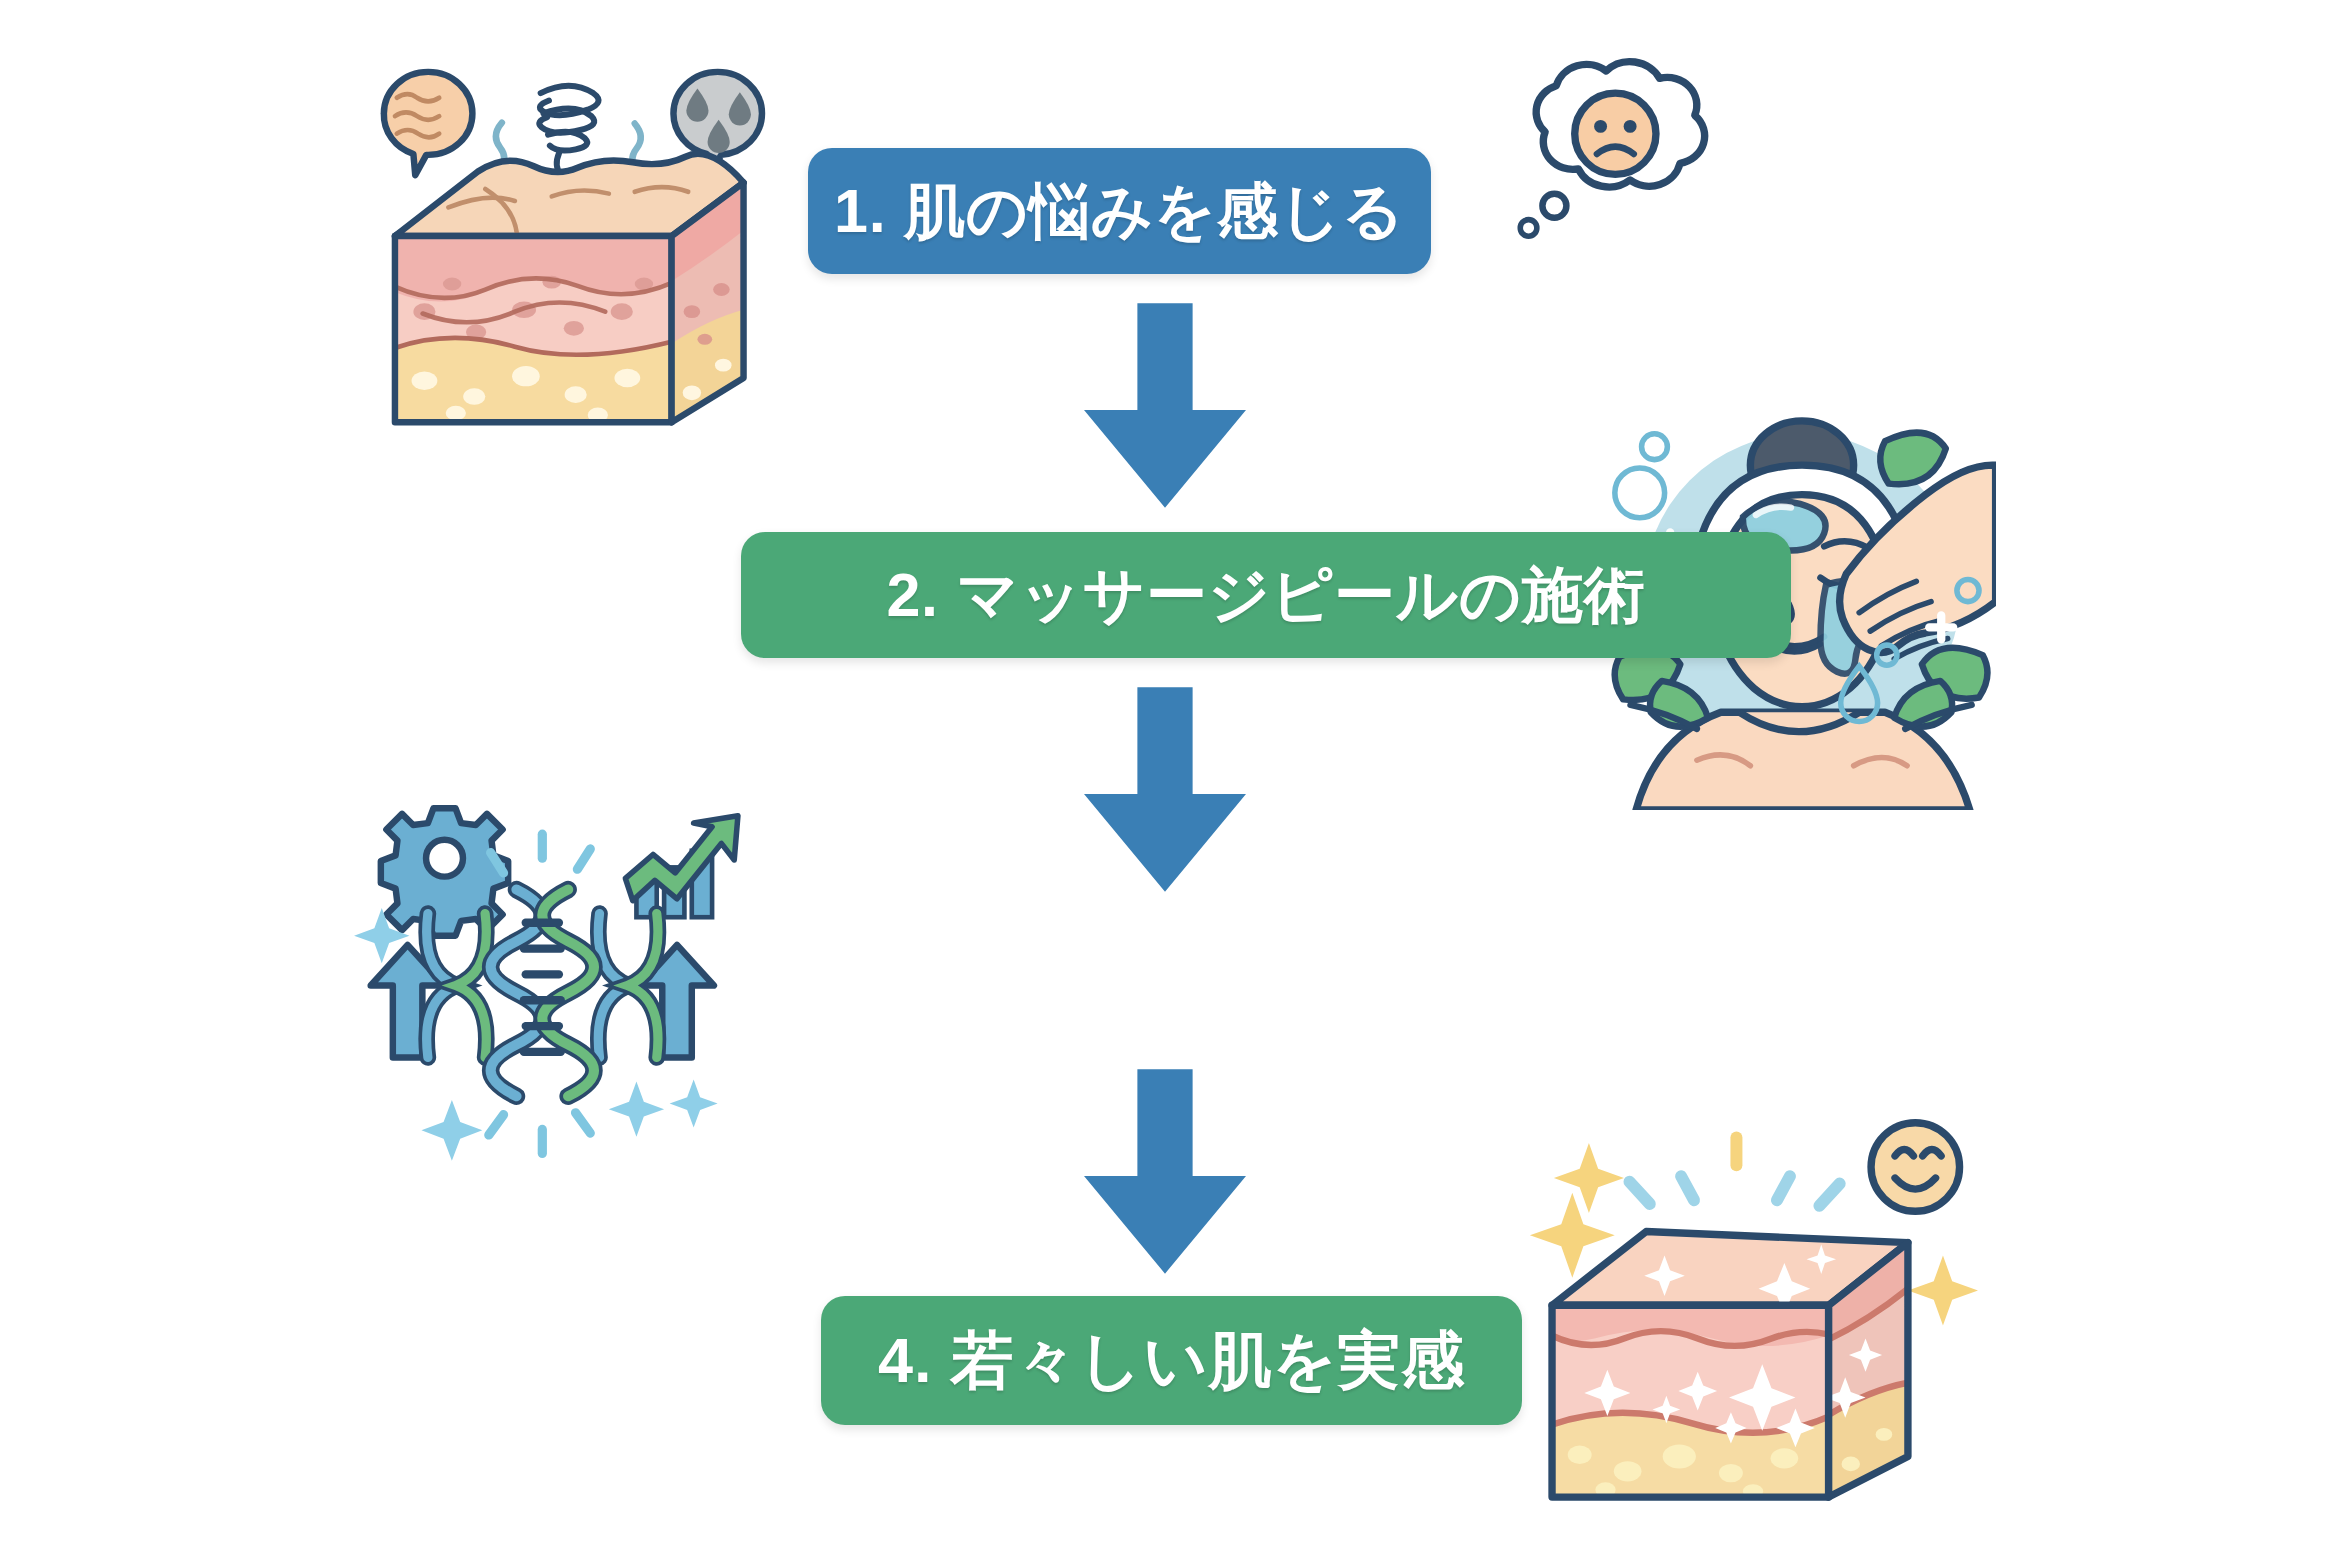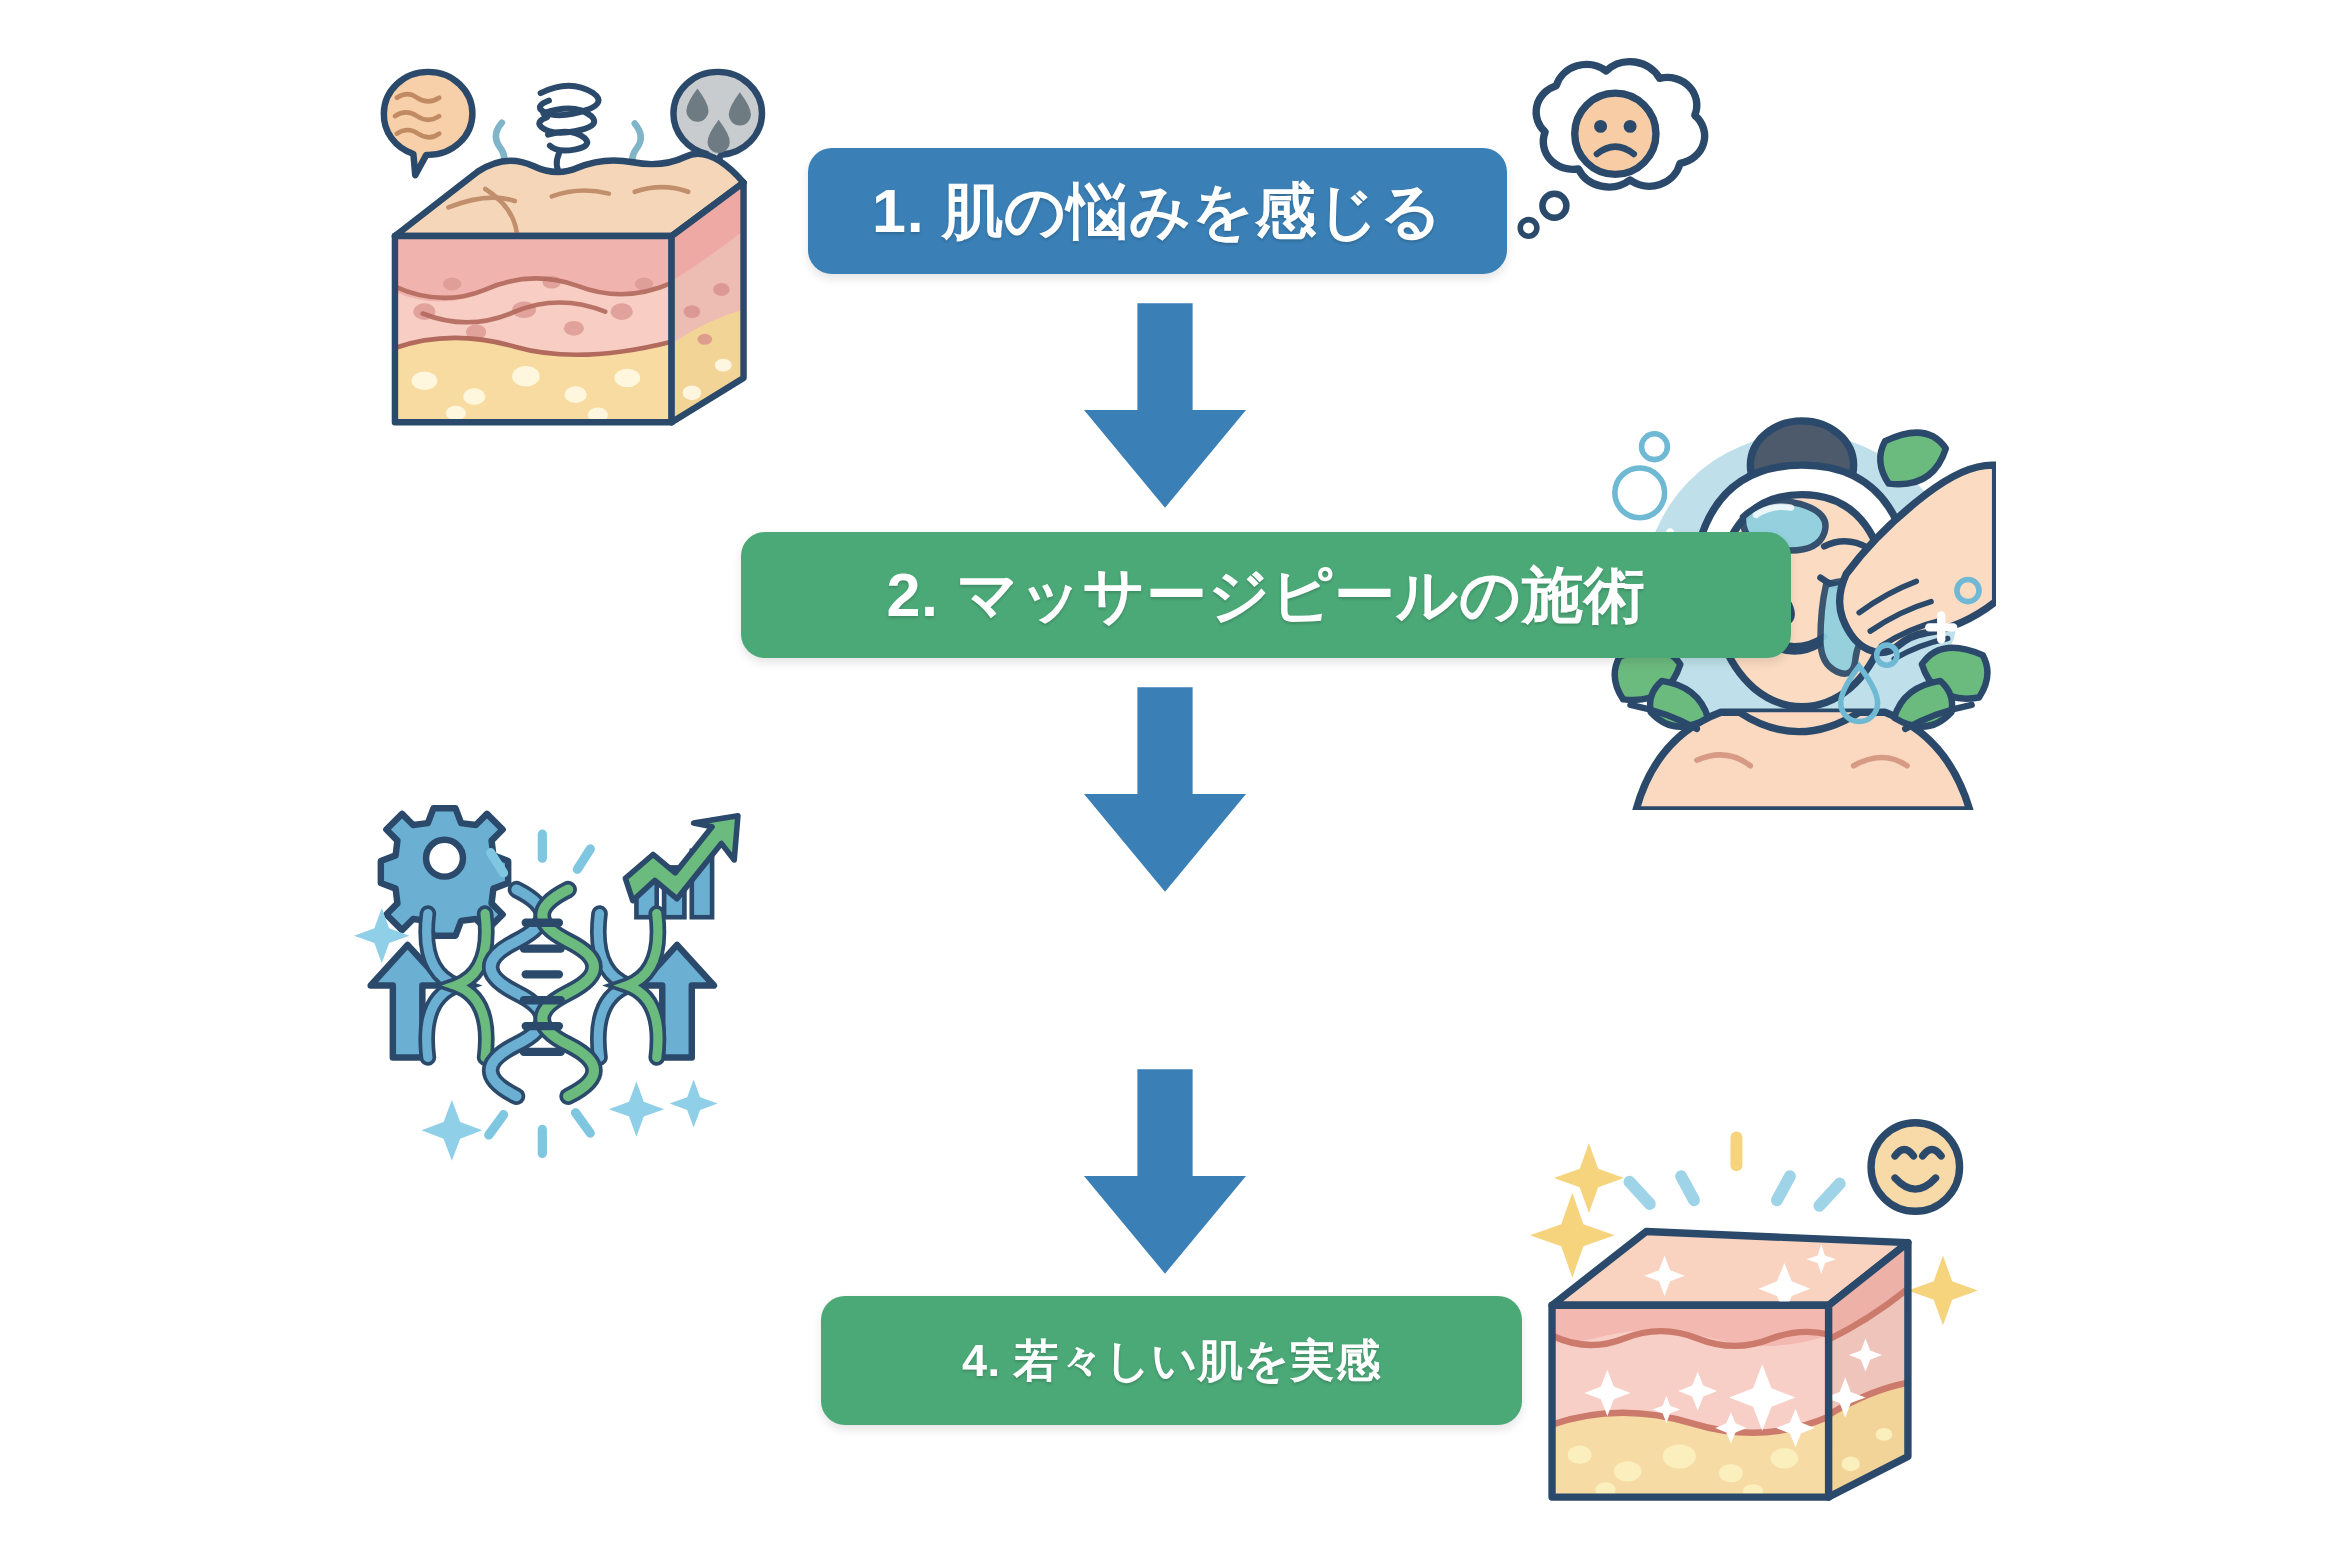--- a/index.html
+++ b/index.html
@@ -22,28 +22,28 @@
     box-sizing:border-box;
   }
   .step-label{
     color:#ffffff;
     font-weight:700;
     letter-spacing:.012em;
     white-space:nowrap;
     text-shadow:0 1.8px 2.8px rgba(0,0,0,.16);
     line-height:1;
   }
-  #step-1{left:808px;top:148px;width:699px;height:126px;background:#3a7fb5;justify-content:center;}
+  #step-1{left:808px;top:148px;width:623px;height:126px;background:#3a7fb5;justify-content:center;}
   #step-2{left:741px;top:532px;width:1050px;height:126px;background:#4ba877;}
   #step-3{left:766px;top:914px;width:822px;height:126px;background:#3a7fb5;}
   #step-4{left:821px;top:1296px;width:701px;height:129px;background:#4ba877;}
   #step-1 .step-label{font-size:61px;}
   #step-2 .step-label{font-size:61px;}
   #step-3 .step-label{font-size:61px;}
-  #step-4 .step-label{font-size:45px;}
+  #step-4 .step-label{font-size:63px;}
 
   
   .arrow{position:absolute;}
   #arrow-1{left:1084px;top:303px;width:162px;height:205px;}
   #arrow-2{left:1084px;top:687px;width:162px;height:205px;}
   #arrow-3{left:1084px;top:1069px;width:162px;height:205px;}
 
   
   .illus{position:absolute;}
   #illus-damaged-skin{left:367px;top:35px;width:434px;height:415px;}

